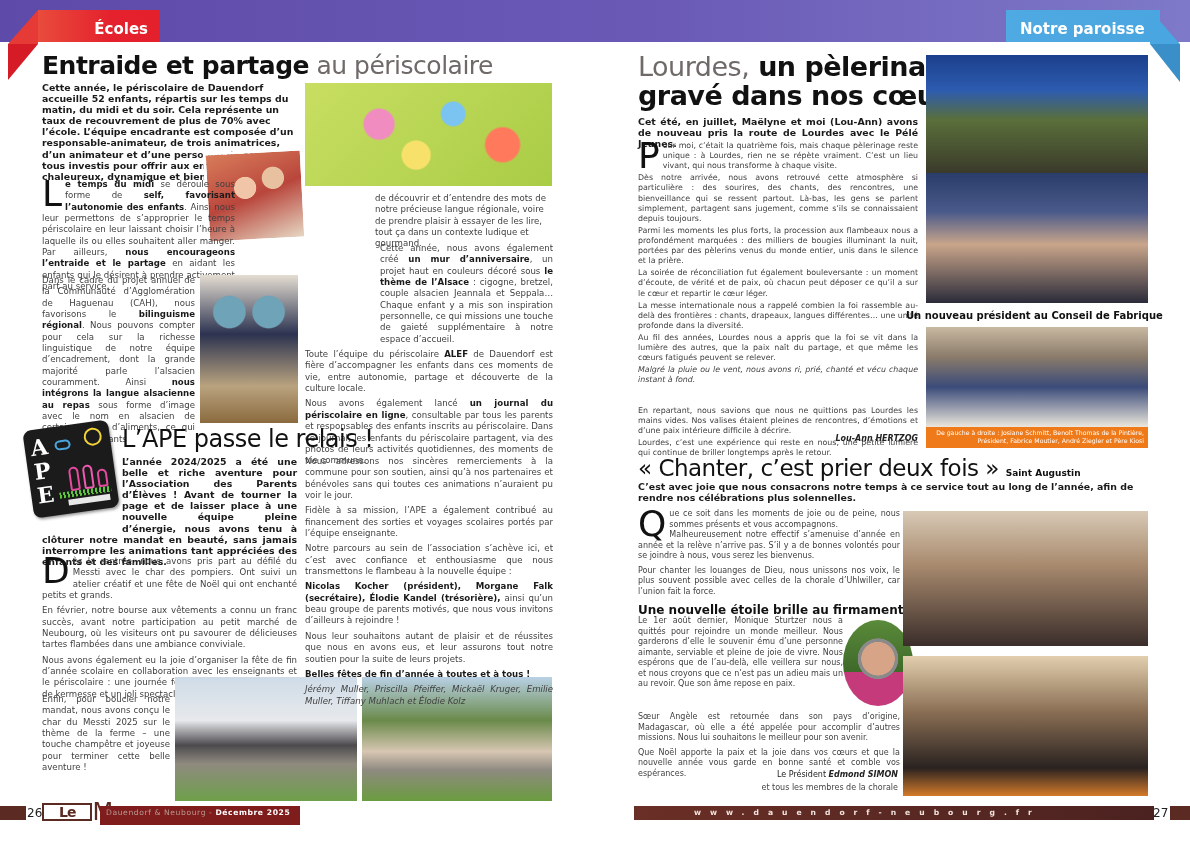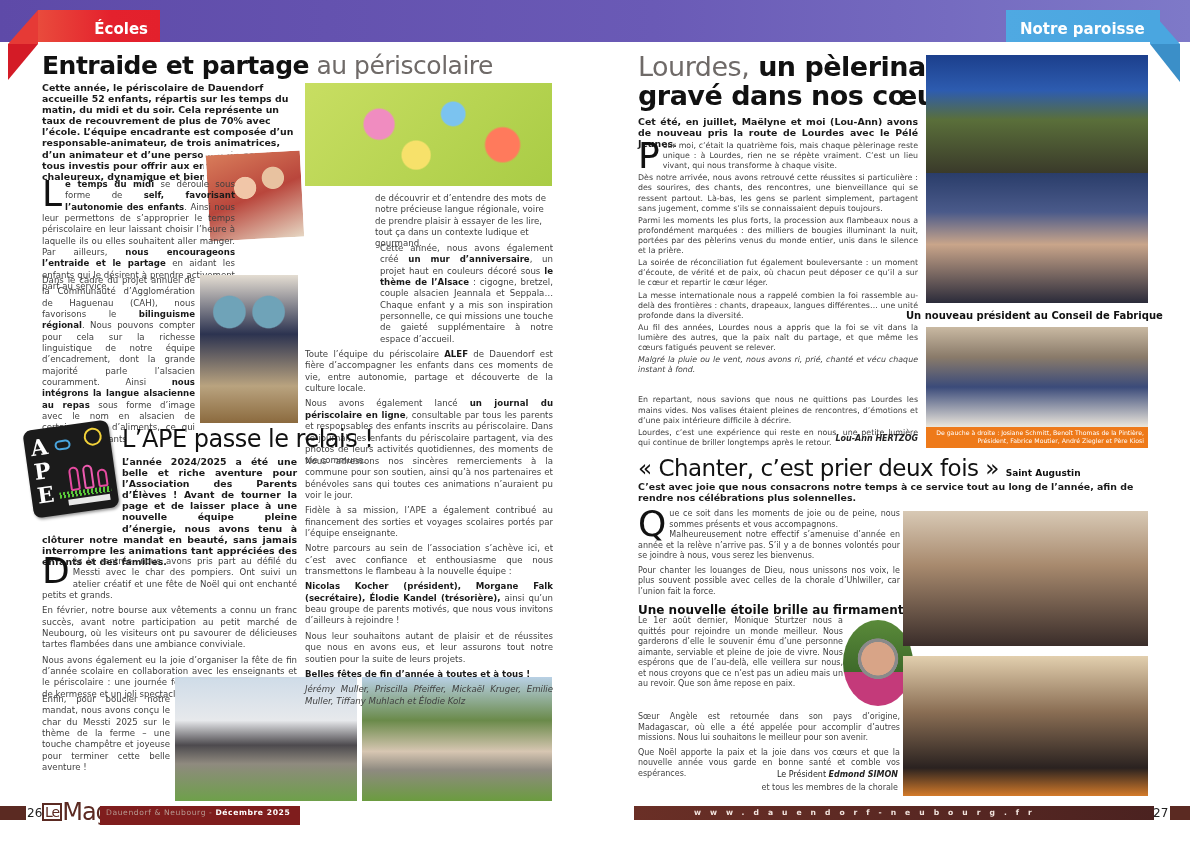--- a/index.html
+++ b/index.html
@@ -43,21 +43,21 @@
   .ape-logo .letters { position: absolute; left: 6px; top: 6px; font-family: "DejaVu Serif", serif; font-size: 22px; line-height: 24px; font-weight: bold; }
   .ape-logo .sun { position: absolute; right: 8px; top: 6px; width: 18px; height: 18px; border-radius: 50%; border: 2px solid #f2d23a; }
   .ape-logo .cloud { position: absolute; left: 30px; top: 14px; width: 16px; height: 10px; border-radius: 6px; border: 2px solid #4aa6e0; }
   .ape-logo .fig { position: absolute; bottom: 22px; width: 10px; height: 24px; border: 2px solid #e64aa0; border-radius: 5px 5px 2px 2px; }
   .ape-logo .grass { position: absolute; left: 28px; bottom: 16px; width: 52px; height: 6px; background: repeating-linear-gradient(90deg, #5ac83a 0 2px, transparent 2px 4px); }
   .ape-logo .band { position: absolute; left: 36px; bottom: 8px; width: 42px; height: 6px; background: #e8e8e8; font-size: 3px; color: #333; }
 
   .footer-left { position: absolute; left: 0; top: 806px; width: 26px; height: 14px; background: #5b2a22; }
   .footer-num-l { position: absolute; left: 27px; top: 806px; font-size: 12px; color: #222; }
   .footer-logo { position: absolute; left: 42px; top: 797px; font-size: 24px; color: #5b2a22; font-family: "DejaVu Sans", sans-serif; letter-spacing: -1px; }
-  .footer-logo .le { font-size: 14px; display: inline-block; border: 2px solid #5b2a22; padding: 0 1px; line-height: 14px; vertical-align: 3px; }
+  .footer-logo .le { font-size: 14px; display: inline-block; border: 2px solid #5b2a22; padding: 0 15px; line-height: 14px; vertical-align: 3px; font-weight: bold; }
   .footer-bar-l { position: absolute; left: 100px; top: 806px; width: 200px; height: 19px; background: #7f1d1d; color: #b79a92; font-size: 7.6px; padding: 2px 0 0 6px; letter-spacing: 0.6px; }
   .footer-bar-l b { color: #fff; }
   .footer-bar-r { position: absolute; left: 634px; top: 806px; width: 520px; height: 14px; background: linear-gradient(90deg, #6a2f26, #4b2220); color: #f2e4de; font-size: 7.6px; padding: 2px 0 0 60px; letter-spacing: 9px; font-weight: bold; }
   .footer-num-r { position: absolute; left: 1153px; top: 806px; font-size: 12px; color: #222; }
   .footer-right { position: absolute; left: 1170px; top: 806px; width: 20px; height: 14px; background: #5b2a22; }
 
   .sub-h { position: absolute; font-weight: bold; color: #111; font-size: 10px; }
   .sig { position: absolute; font-size: 8px; color: #222; text-align: right; }
 </style>
 </head>
@@ -141,21 +141,21 @@
 <div class="footer-logo"><span class="le">Le</span><span>Mag</span></div>
 <div class="footer-bar-l"><span>Dauendorf &amp; Neubourg - </span><b>Décembre 2025</b></div>
 
 <div class="h1" style="left:638px; top:52px; font-size:27px; line-height:29px;">
   <span class="grey">Lourdes,</span><span> un pèlerinage</span><br>
   <span>gravé dans nos cœurs</span>
 </div>
 <div class="lead" style="left:638px; top:116px; width:280px; text-align:justify;">Cet été, en juillet, Maëlyne et moi (Lou-Ann) avons de nouveau pris la route de Lourdes avec le Pélé Jeunes.</div>
 <div class="body" style="left:638px; top:141px; width:280px; font-size:7.9px; line-height:1.28;">
   <p style="margin-bottom:2px;"><span class="dropcap">P</span><span>our moi, c’était la quatrième fois, mais chaque pèlerinage reste unique : à Lourdes, rien ne se répète vraiment. C’est un lieu vivant, qui nous transforme à chaque visite.</span></p>
-  <p style="margin-bottom:2px; clear:both;">Dès notre arrivée, nous avons retrouvé cette réussites si particulière : des sourires, des chants, des rencontres, une bienveillance qui se ressent partout. Là-bas, les gens se parlent simplement, partagent sans jugement, comme s’ils se connaissaient depuis toujours.</p>
+  <p style="margin-bottom:2px; clear:both;">Dès notre arrivée, nous avons retrouvé cette atmosphère si particulière : des sourires, des chants, des rencontres, une bienveillance qui se ressent partout. Là-bas, les gens se parlent simplement, partagent sans jugement, comme s’ils se connaissaient depuis toujours.</p>
   <p style="margin-bottom:2px;">Parmi les moments les plus forts, la procession aux flambeaux nous a profondément marquées : des milliers de bougies illuminant la nuit, portées par des pèlerins venus du monde entier, unis dans le silence et la prière.</p>
   <p style="margin-bottom:2px;">La soirée de réconciliation fut également bouleversante : un moment d’écoute, de vérité et de paix, où chacun peut déposer ce qu’il a sur le cœur et repartir le cœur léger.</p>
   <p style="margin-bottom:2px;">La messe internationale nous a rappelé combien la foi rassemble au-delà des frontières : chants, drapeaux, langues différentes… une unité profonde dans la diversité.</p>
   <p style="margin-bottom:2px;">Au fil des années, Lourdes nous a appris que la foi se vit dans la lumière des autres, que la paix naît du partage, et que même les cœurs fatigués peuvent se relever.</p>
   <p style="margin-bottom:20px;font-style:italic;">Malgré la pluie ou le vent, nous avons ri, prié, chanté et vécu chaque instant à fond.</p>
   <p style="margin-bottom:2px;">En repartant, nous savions que nous ne quittions pas Lourdes les mains vides. Nos valises étaient pleines de rencontres, d’émotions et d’une paix intérieure difficile à décrire.</p>
   <p style="margin-bottom:2px;">Lourdes, c’est une expérience qui reste en nous, une petite lumière qui continue de briller longtemps après le retour.</p>
 </div>
 <div class="sig" style="left:760px; top:434px; width:158px; font-weight:bold; font-style:italic;">Lou-Ann HERTZOG</div>
 

